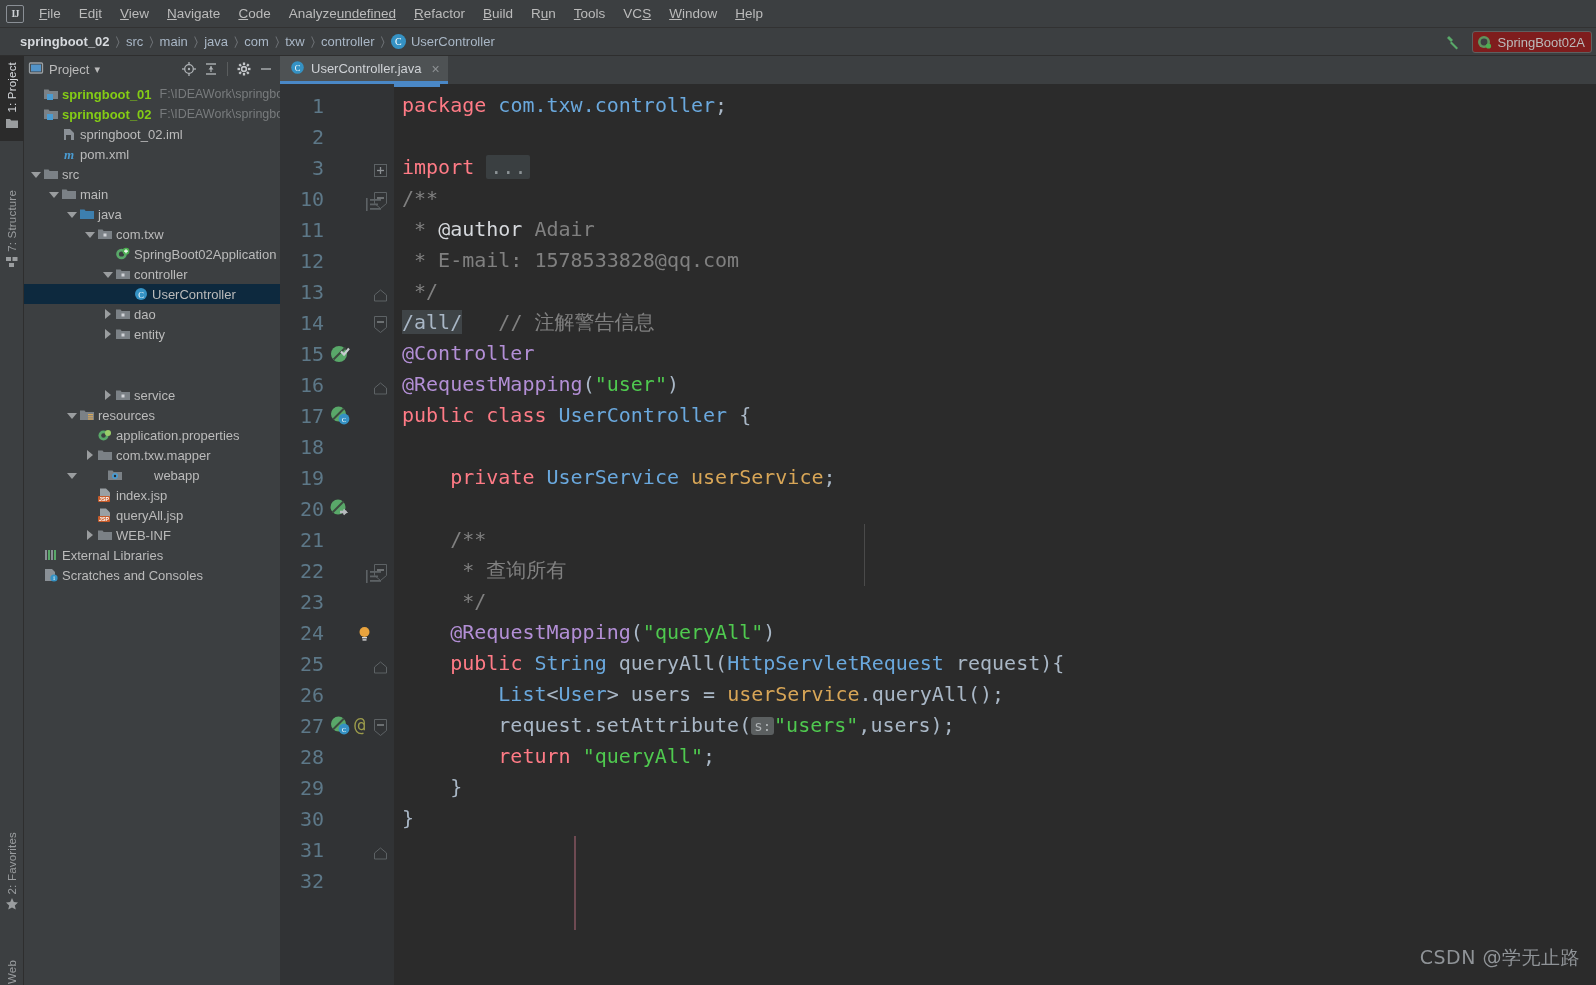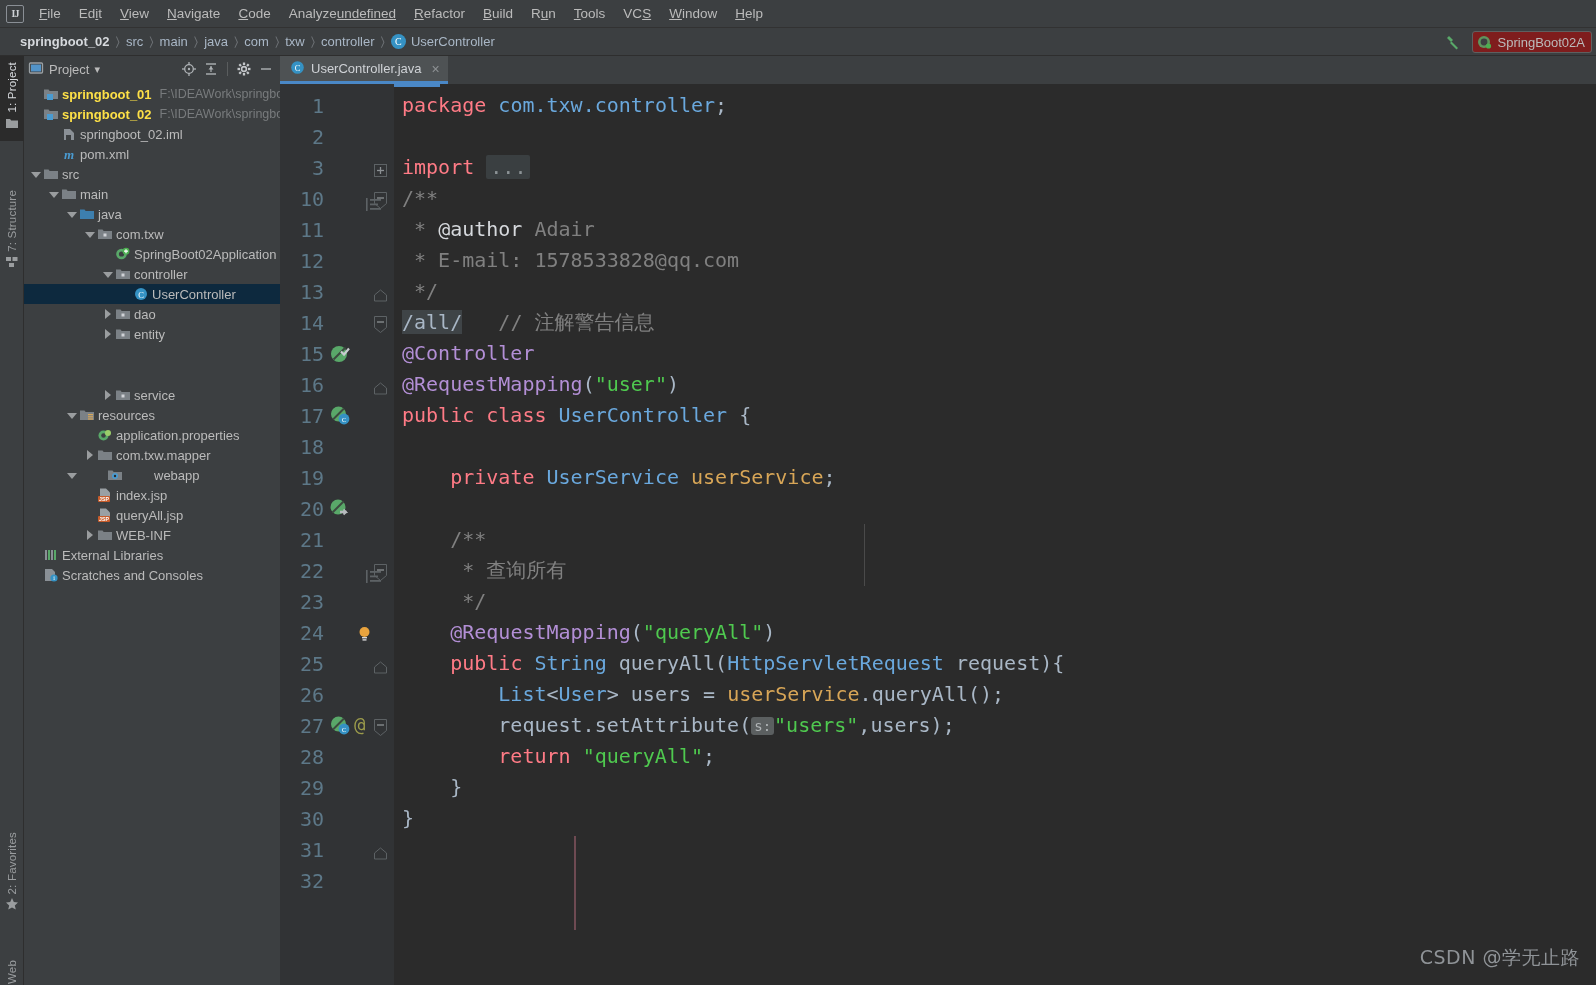--- a/index.html
+++ b/index.html
@@ -106,21 +106,21 @@
     content: ""; position: absolute; left: 1px; top: 3px;
     border-left: 5px solid transparent; border-right: 5px solid transparent;
     border-top: 6px solid #9a9d9f;
   }
   .arrow.right::before {
     content: ""; position: absolute; left: 3px; top: 0px;
     border-top: 5px solid transparent; border-bottom: 5px solid transparent;
     border-left: 6px solid #9a9d9f;
   }
   .tlabel { margin-left: 3px; }
-  .tlabel.b { font-weight: bold; color: #fde047; }
+  .tlabel.b { font-weight: bold; color: #84cc16; }
   .tpath { color: #787b7d; margin-left: 8px; font-size: 12.5px; }
   .ticon { width: 16px; height: 16px; flex: 0 0 16px; position: relative; }
 
   
   .editorwrap {
     position: absolute; left: 280px; top: 56px; width: 1316px; height: 929px;
     background: #2b2b2b;
   }
   .tabbar { height: 28px; background: #3c3f41; display: flex; align-items: flex-end; }
   .tab {

